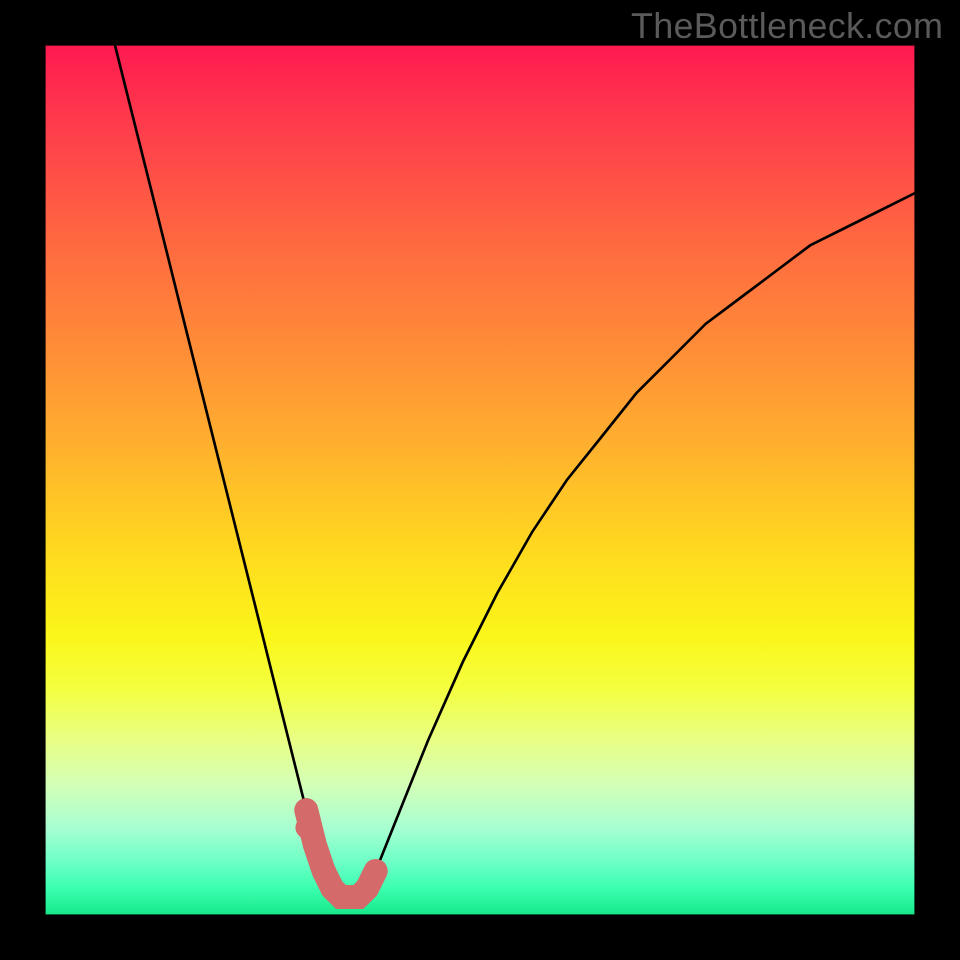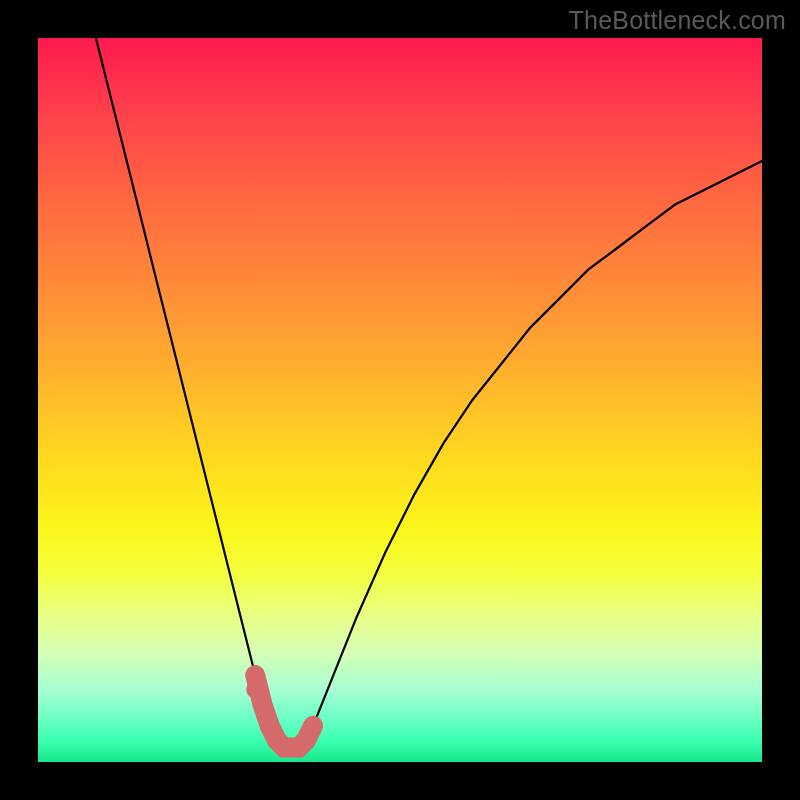--- a/index.html
+++ b/index.html
@@ -41,21 +41,21 @@
       #6cffc6 94%,
       #3bffb0 97%,
       #17e88a 100%
     );
   }
   .watermark {
     position: absolute;
     top: 6px;
     right: 14px;
     color: #5a5a5a;
-    font-size: 25px;
+    font-size: 30px;
     letter-spacing: 0.2px;
     user-select: none;
   }
   svg.curve {
     position: absolute;
     top: 0;
     left: 0;
     width: 724px;
     height: 724px;
     overflow: visible;

